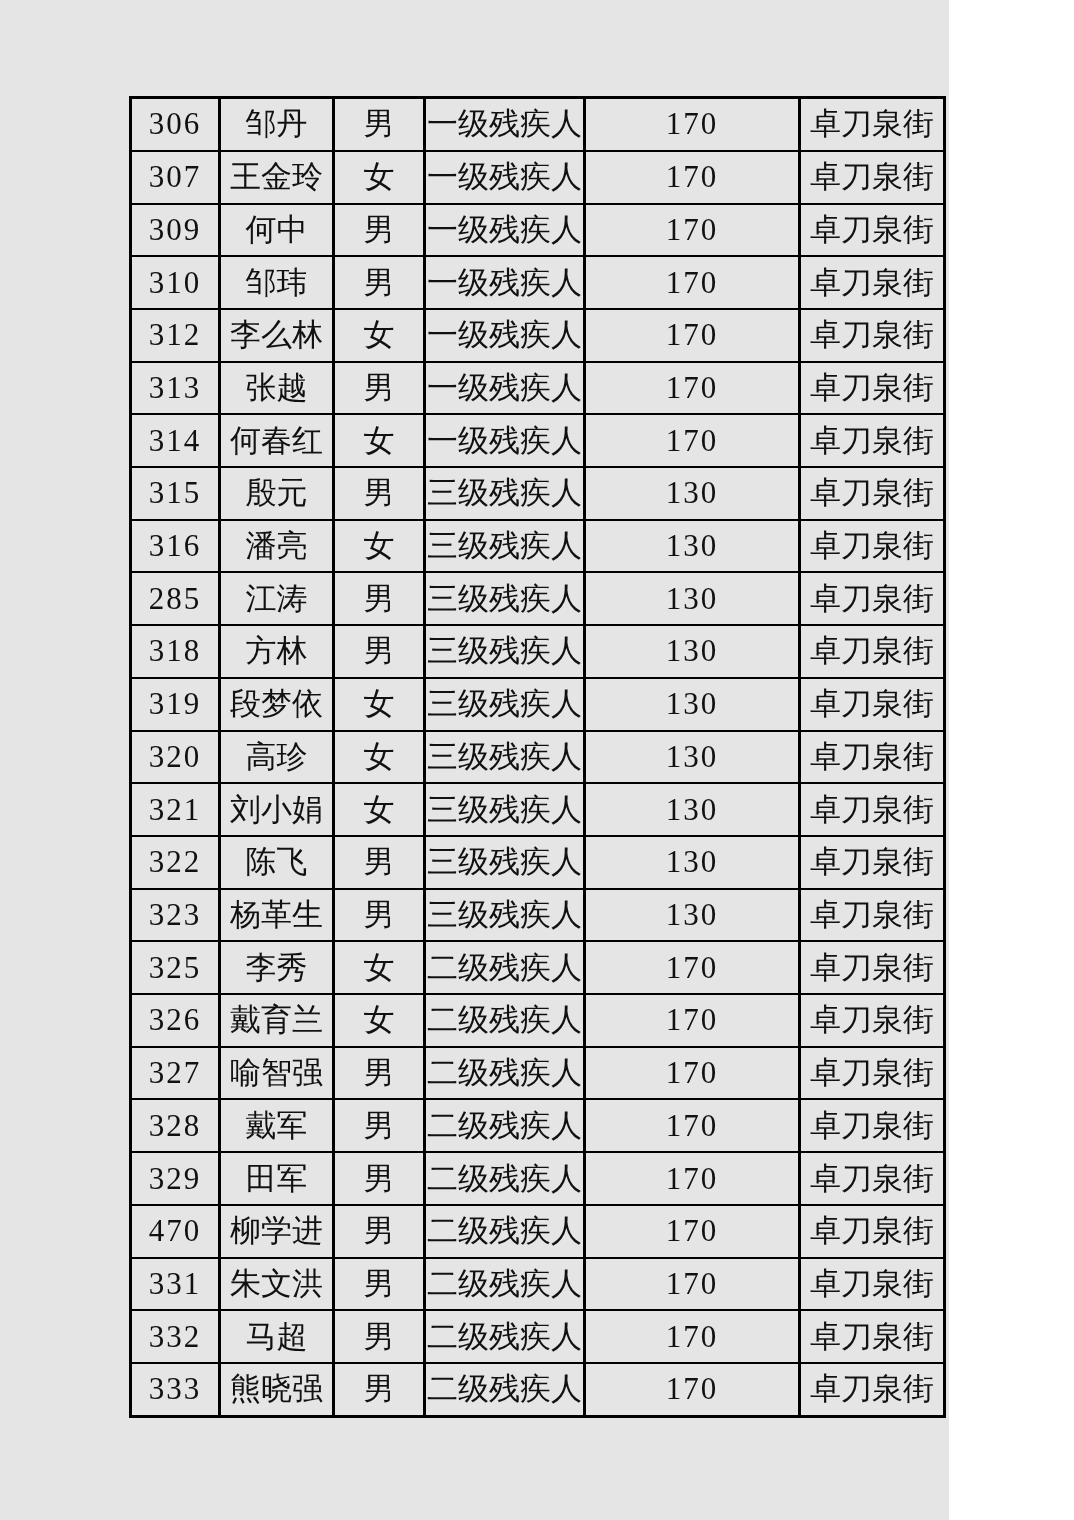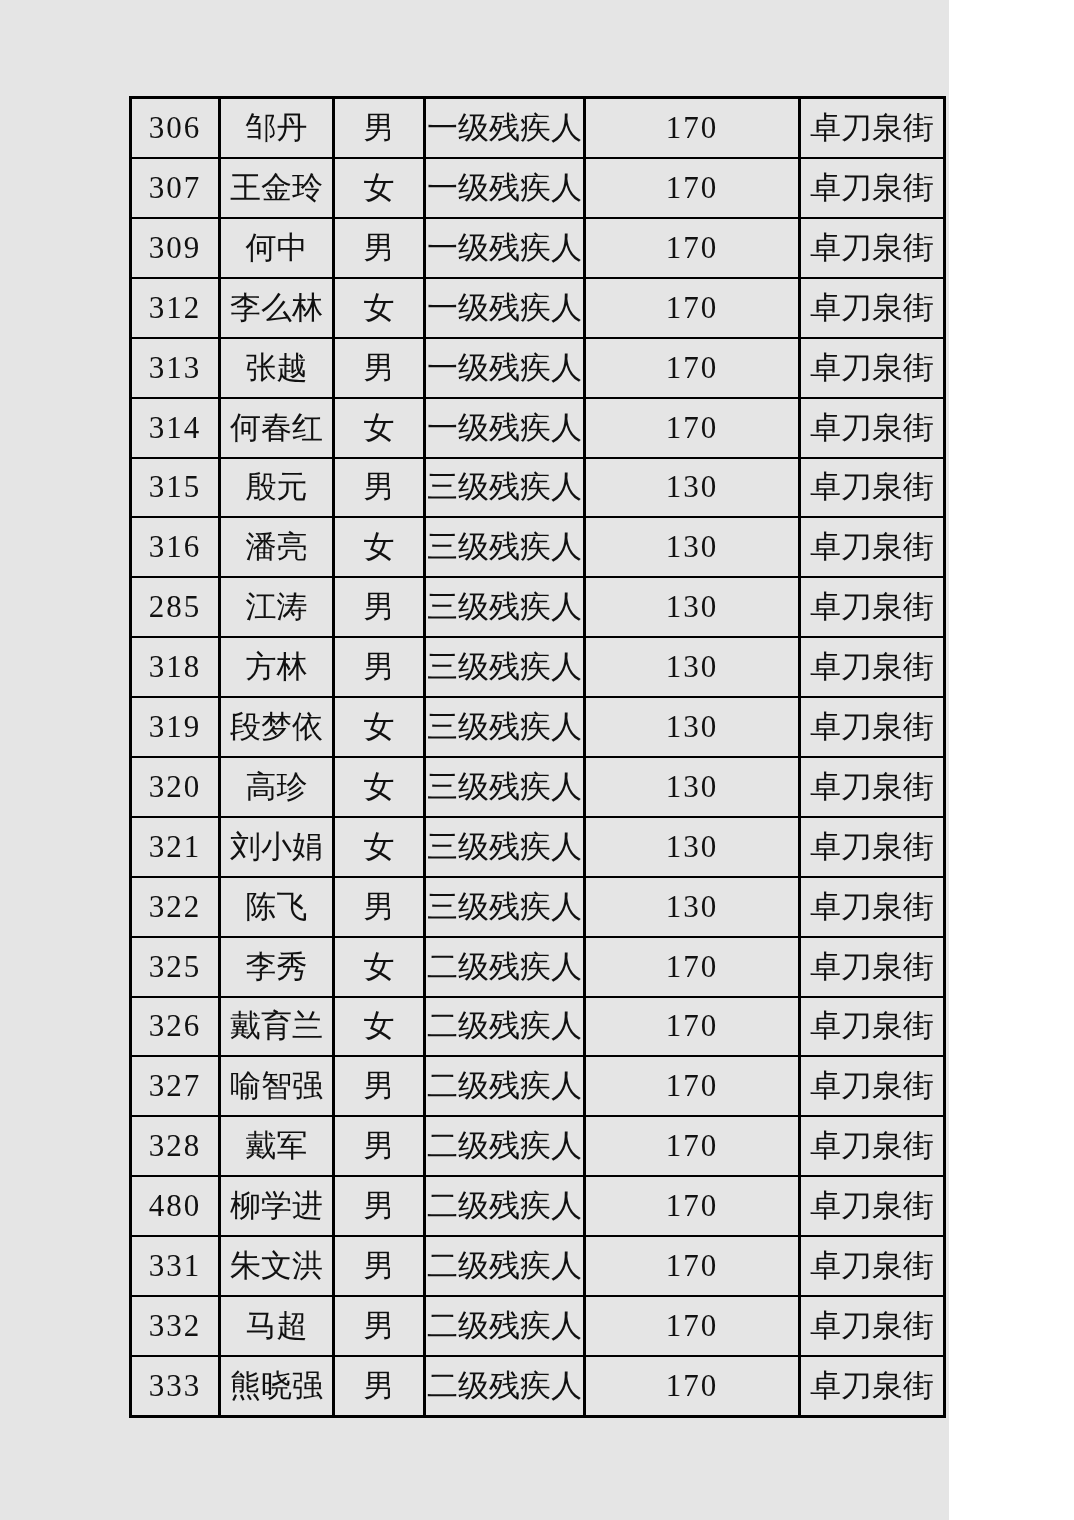--- a/index.html
+++ b/index.html
@@ -80,20 +80,28 @@
         </tr>
         <tr>
           <td class="col-no">309</td>
           <td class="col-name">何中</td>
           <td class="col-gender">男</td>
           <td class="col-category">一级残疾人</td>
           <td class="col-amount">170</td>
           <td class="col-street">卓刀泉街</td>
         </tr>
         <tr>
+          <td class="col-no">310</td>
+          <td class="col-name">邹玮</td>
+          <td class="col-gender">男</td>
+          <td class="col-category">一级残疾人</td>
+          <td class="col-amount">170</td>
+          <td class="col-street">卓刀泉街</td>
+        </tr>
+        <tr>
           <td class="col-no">312</td>
           <td class="col-name">李么林</td>
           <td class="col-gender">女</td>
           <td class="col-category">一级残疾人</td>
           <td class="col-amount">170</td>
           <td class="col-street">卓刀泉街</td>
         </tr>
         <tr>
           <td class="col-no">313</td>
           <td class="col-name">张越</td>
@@ -168,20 +176,28 @@
         </tr>
         <tr>
           <td class="col-no">322</td>
           <td class="col-name">陈飞</td>
           <td class="col-gender">男</td>
           <td class="col-category">三级残疾人</td>
           <td class="col-amount">130</td>
           <td class="col-street">卓刀泉街</td>
         </tr>
         <tr>
+          <td class="col-no">323</td>
+          <td class="col-name">杨革生</td>
+          <td class="col-gender">男</td>
+          <td class="col-category">三级残疾人</td>
+          <td class="col-amount">130</td>
+          <td class="col-street">卓刀泉街</td>
+        </tr>
+        <tr>
           <td class="col-no">325</td>
           <td class="col-name">李秀</td>
           <td class="col-gender">女</td>
           <td class="col-category">二级残疾人</td>
           <td class="col-amount">170</td>
           <td class="col-street">卓刀泉街</td>
         </tr>
         <tr>
           <td class="col-no">326</td>
           <td class="col-name">戴育兰</td>
@@ -200,21 +216,29 @@
         </tr>
         <tr>
           <td class="col-no">328</td>
           <td class="col-name">戴军</td>
           <td class="col-gender">男</td>
           <td class="col-category">二级残疾人</td>
           <td class="col-amount">170</td>
           <td class="col-street">卓刀泉街</td>
         </tr>
         <tr>
-          <td class="col-no">480</td>
+          <td class="col-no">329</td>
+          <td class="col-name">田军</td>
+          <td class="col-gender">男</td>
+          <td class="col-category">二级残疾人</td>
+          <td class="col-amount">170</td>
+          <td class="col-street">卓刀泉街</td>
+        </tr>
+        <tr>
+          <td class="col-no">470</td>
           <td class="col-name">柳学进</td>
           <td class="col-gender">男</td>
           <td class="col-category">二级残疾人</td>
           <td class="col-amount">170</td>
           <td class="col-street">卓刀泉街</td>
         </tr>
         <tr>
           <td class="col-no">331</td>
           <td class="col-name">朱文洪</td>
           <td class="col-gender">男</td>

